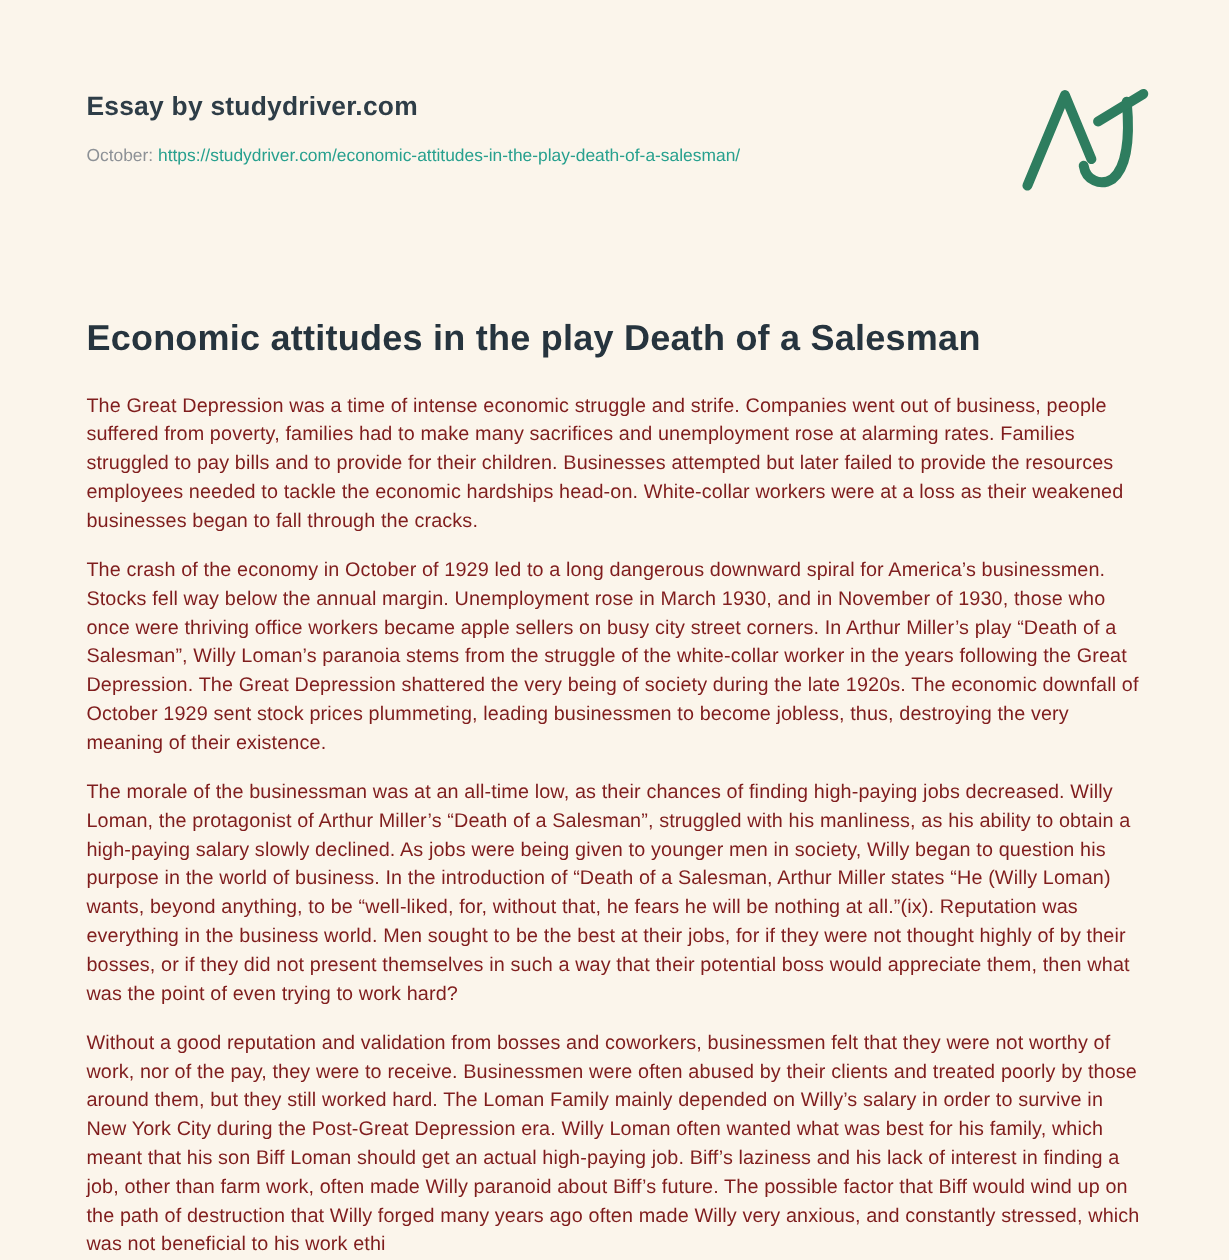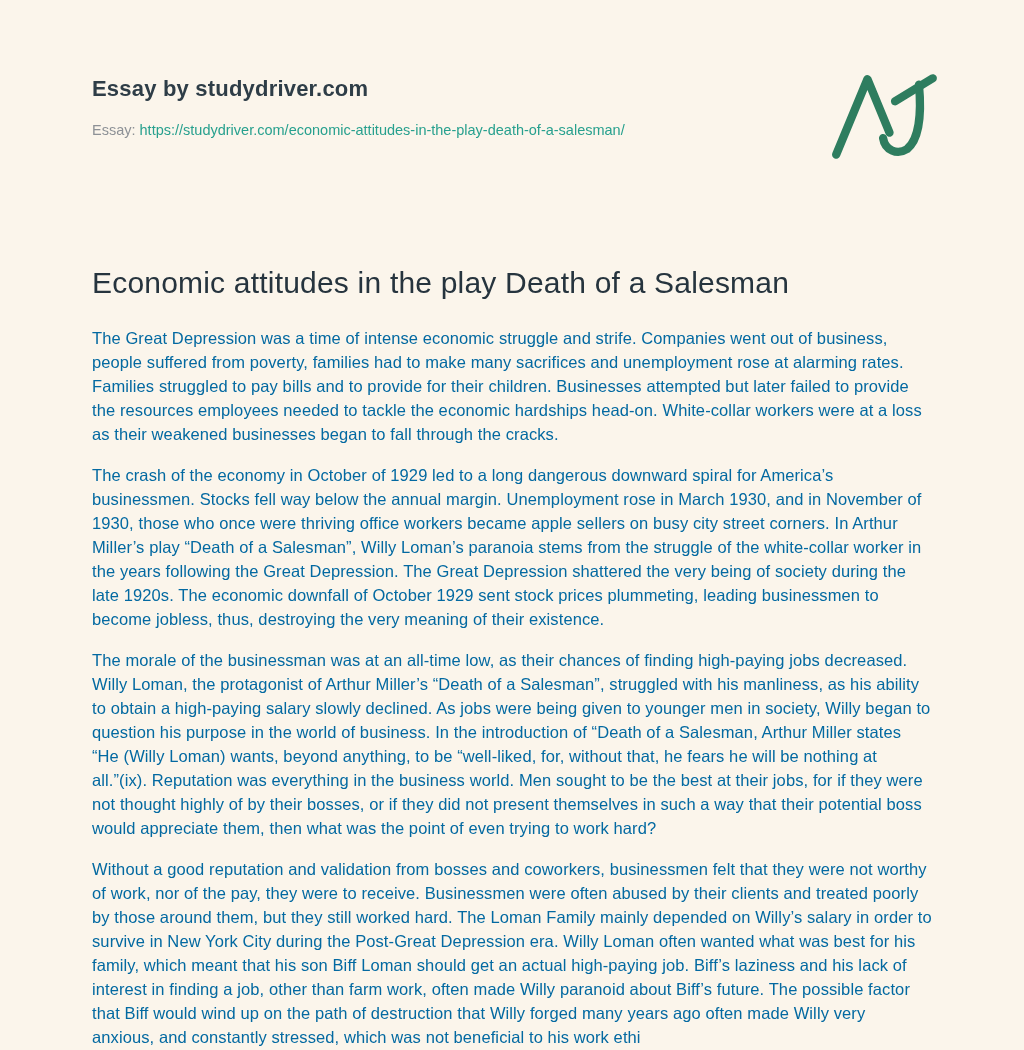--- a/index.html
+++ b/index.html
@@ -8,21 +8,21 @@
     padding: 0;
   }
   body {
     width: 1024px;
     height: 1050px;
     overflow: hidden;
     background: #fbf5eb;
     font-family: "Liberation Sans", "DejaVu Sans", sans-serif;
   }
   .container {
-    padding: 0 92px;
+    padding: 0 72px;
   }
   .header {
     display: flex;
     justify-content: space-between;
     align-items: flex-start;
     padding-top: 76px;
   }
   .byline {
     font-size: 22px;
     font-weight: 700;
@@ -44,43 +44,43 @@
     margin-right: -8px;
   }
   .logo svg {
     width: 112px;
     height: 92px;
     display: block;
   }
   .title {
     font-size: 30px;
     line-height: 38px;
-    font-weight: 400;
+    font-weight: 700;
     color: #26343e;
     letter-spacing: 0.2px;
     margin: 102px 0 24px 0;
   }
   p.body-para {
     font-size: 16.5px;
     line-height: 24px;
-    color: #0369a1;
+    color: #7f1d1d;
     letter-spacing: 0.1px;
     margin: 0 0 17px 0;
   }
 </style>
 </head>
 <body>
 
 <div class="container">
 
   <div class="header">
     <div class="header-left">
       <h2 class="byline">Essay by studydriver.com</h2>
       <div class="source-line">
-        <span>Essay:</span>
+        <span>October:</span>
         <a href="#">https://studydriver.com/economic-attitudes-in-the-play-death-of-a-salesman/</a>
       </div>
     </div>
 
     <div class="logo">
       <svg viewBox="0 0 120 100" fill="none" stroke="#2e7d5f" stroke-width="9" stroke-linecap="round" stroke-linejoin="round">
         <path d="M8 92 L42 10 L66 68"></path>
         <path d="M98 16 C 101 48, 98 76, 85 86 C 74 93, 61 87, 59 74"></path>
         <path d="M72 34 L113 9"></path>
       </svg>

